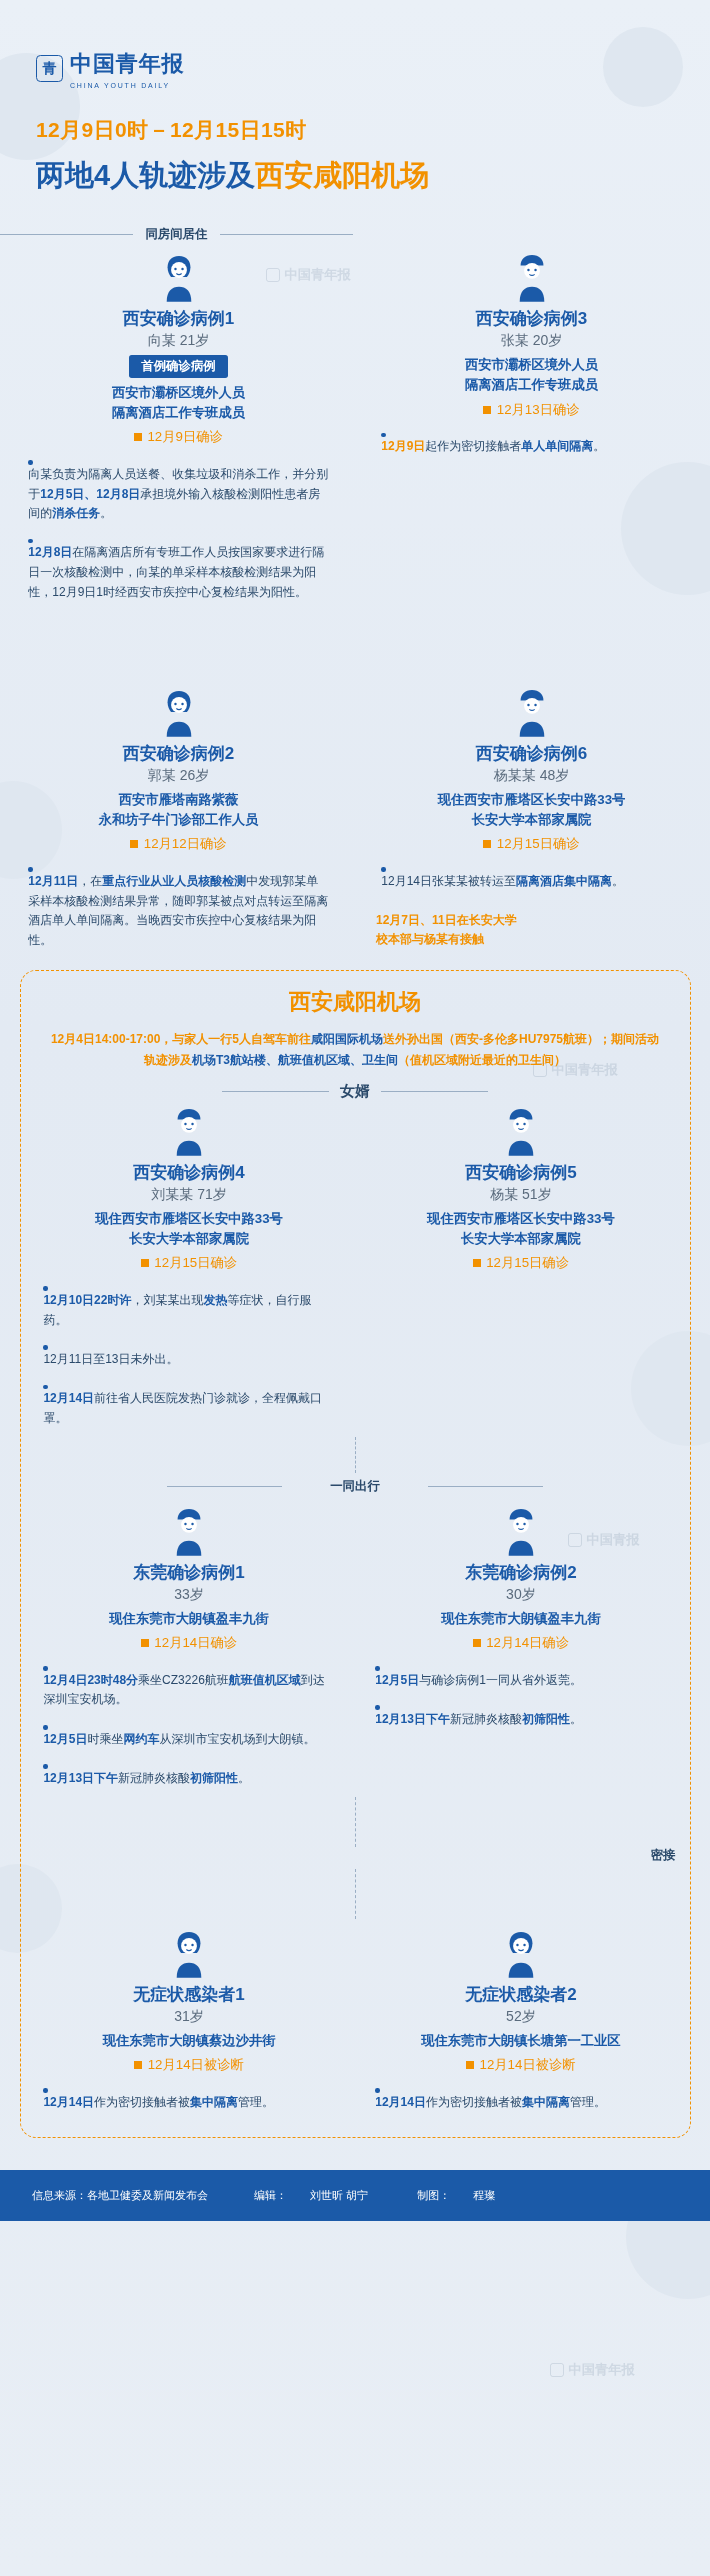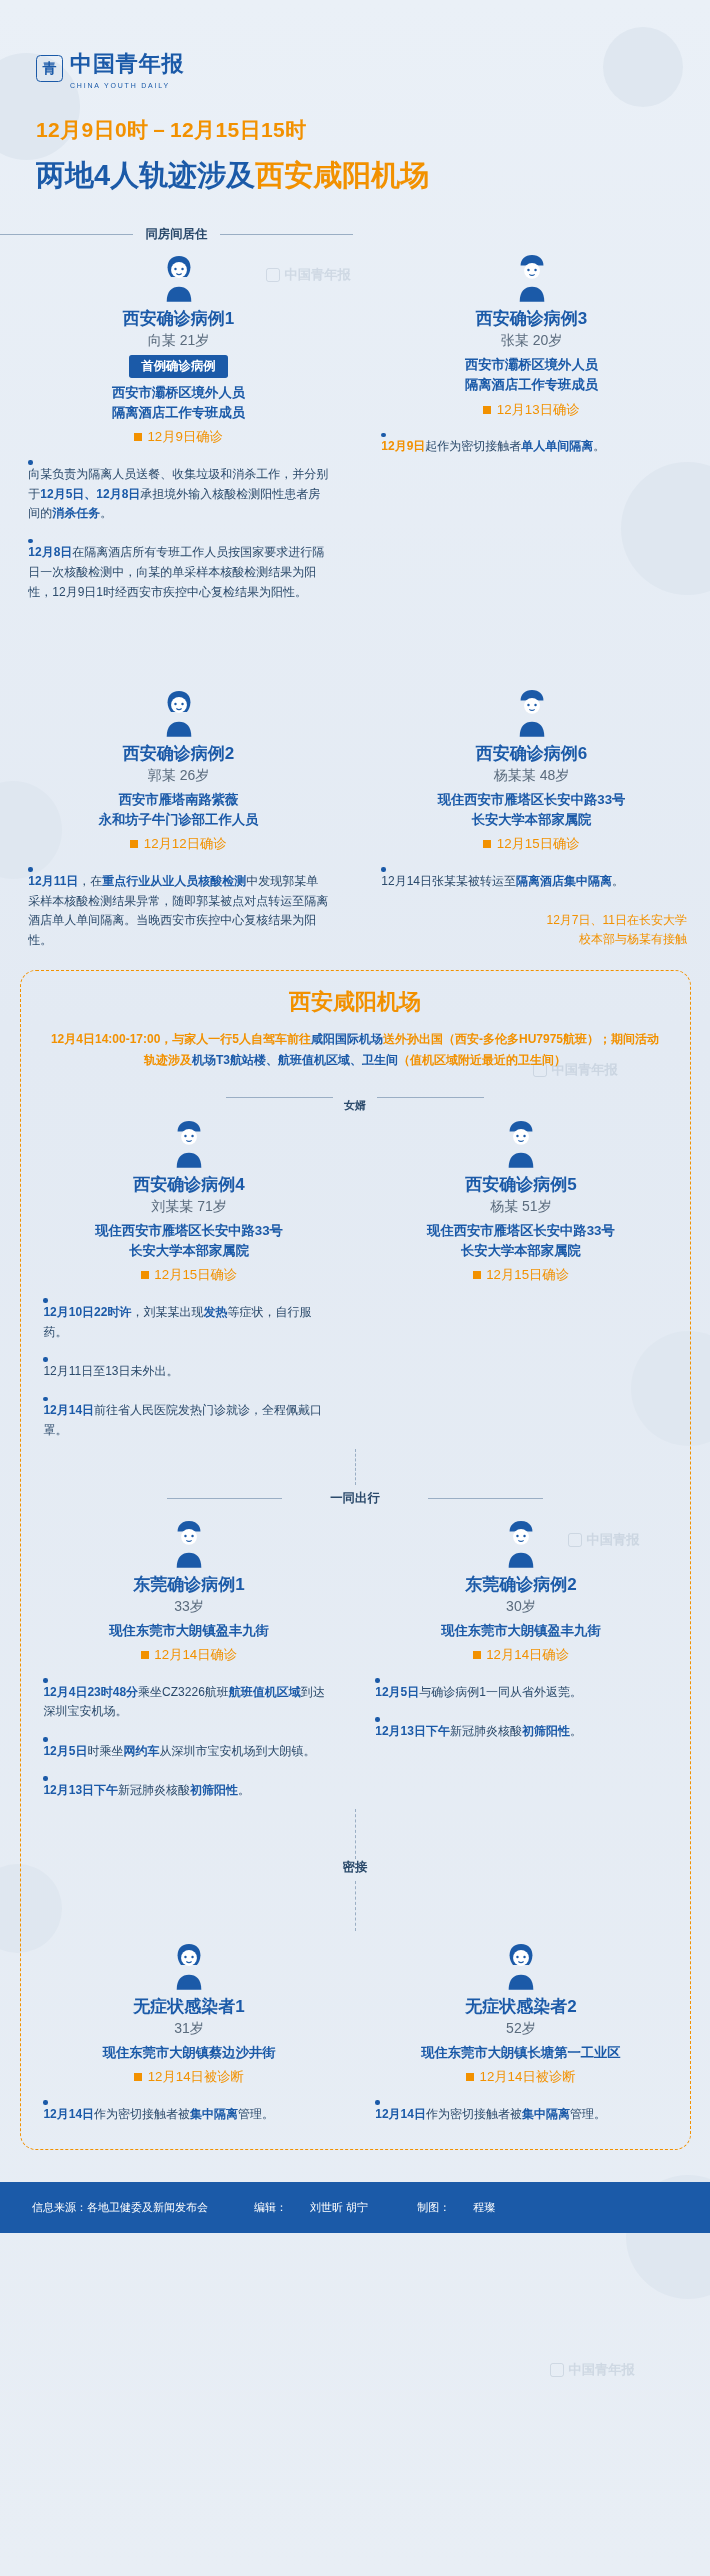--- a/index.html
+++ b/index.html
@@ -117,21 +117,21 @@
     margin: 7px 6.2px 0 0; flex: 0 0 4.4px;
   }
   .bullet .bt {
     font-size: 12px; line-height: 1.65; color: #2b4a6b;
   }
   .bullet .bt b { color: #1b5aa8; }
   .bullet .bt .or { color: #f29100; font-weight: bold; }
 
   
   .note-center {
-    text-align: right; color: #f29100; font-size: 12px; font-weight: normal;
+    text-align: left; color: #f29100; font-size: 12px; font-weight: bold;
     line-height: 1.6; margin: 19.5px 0 5.3px 0;
   }
 
   
   .airport-box {
     margin: 10.7px 19.5px 0 19.5px;
     border: 1.8px dashed #f29100;
     border-radius: 16px;
     padding: 14px 14px 16px 14px;
     position: relative;
@@ -143,35 +143,35 @@
   .airport-desc {
     text-align: center; font-size: 12px; line-height: 1.75; color: #f29100;
     font-weight: bold; padding: 0 12.4px; margin-bottom: 3.6px;
   }
   .airport-desc .b { color:#1b5aa8; }
 
   .son-label {
     display: flex; align-items: center; justify-content: center; margin: 10.7px 0 5.3px 0;
   }
   .son-label .line { height: 0.9px; background: #9aaec4; width: 107px; }
-  .son-label .txt { color:#2b4a6b; font-size:11px; font-weight:bold; padding: 0 10.7px; margin-top: 16px; }
+  .son-label .txt { color:#2b4a6b; font-size:15px; font-weight:bold; padding: 0 10.7px; }
 
   
   .v-dash {
     width: 0; border-left: 1.8px dashed #9aaec4; height: 30px; margin: 0 auto;
   }
 
   .mid-label {
     display:flex; align-items:center; justify-content:center; margin: 5.3px 0 10.7px 0; gap: 36px;
   }
   .mid-label .line { height:0.9px; background:#9aaec4; width: 115px; }
   .mid-label .txt { color:#2b4a6b; font-size:12.4px; font-weight:bold; padding:0 12.4px; }
 
   .center-label {
-    text-align:center; color:#2b4a6b; font-size:12.4px; font-weight:bold;
+    text-align:right; color:#2b4a6b; font-size:12.4px; font-weight:bold;
     margin: 23px 0 5.3px 0;
   }
 
   
   .footer {
     margin-top: 32px;
     background: #1b5aa8;
     color: #fff;
     height: 51px;
     display: flex; align-items: center; 

